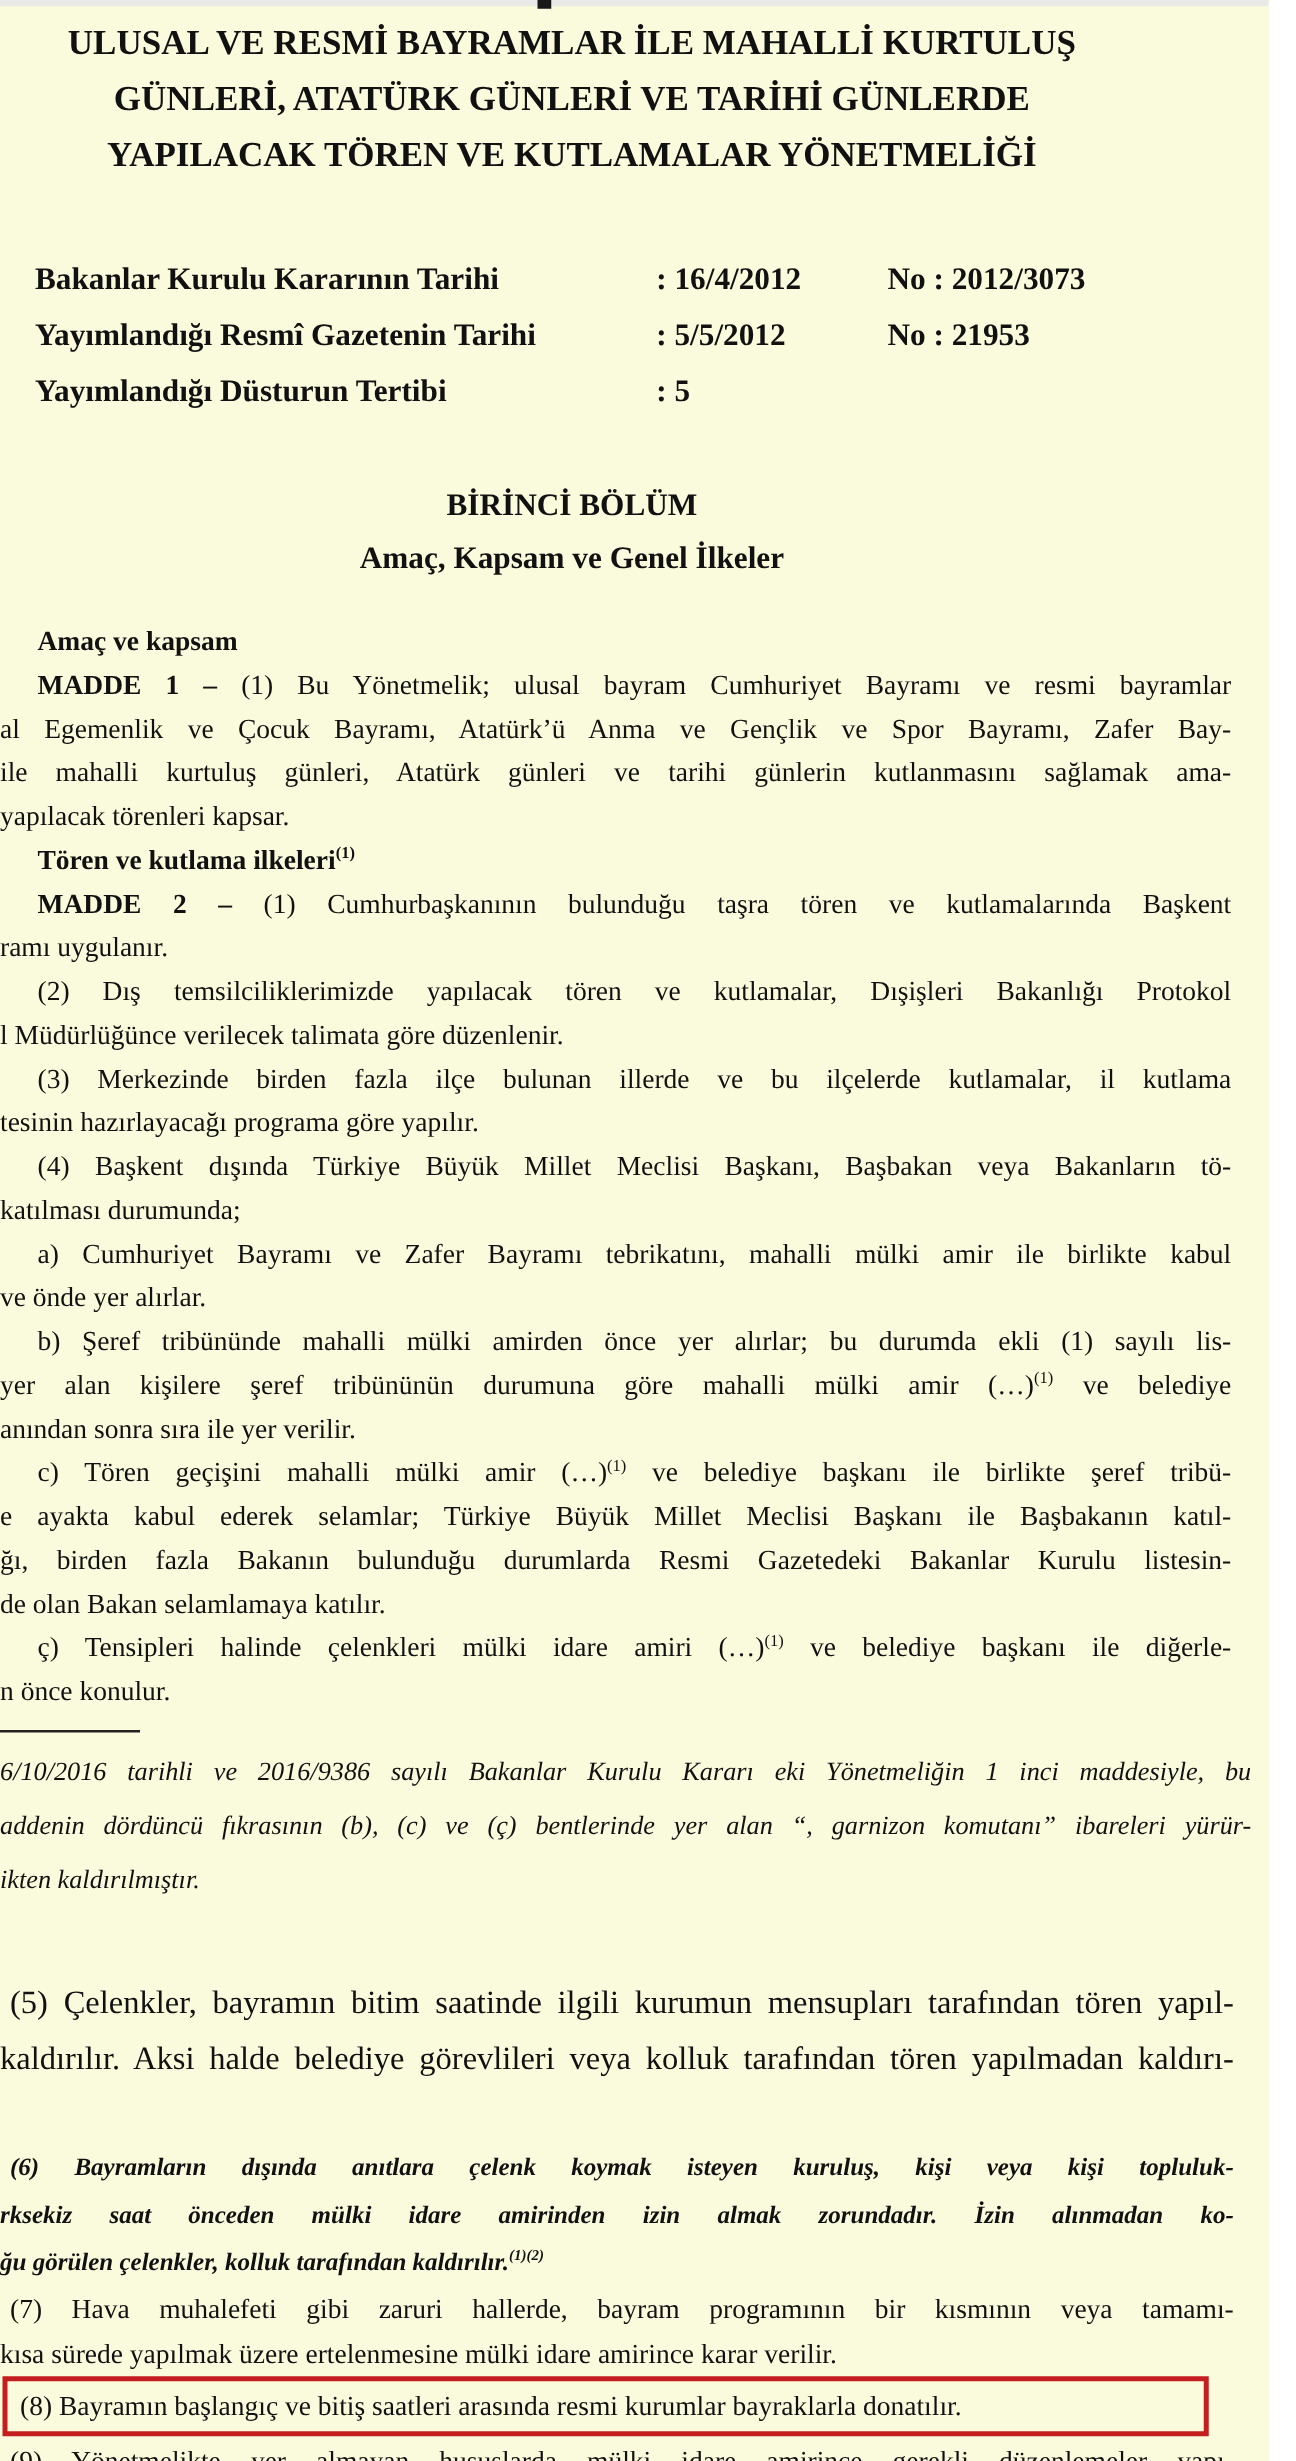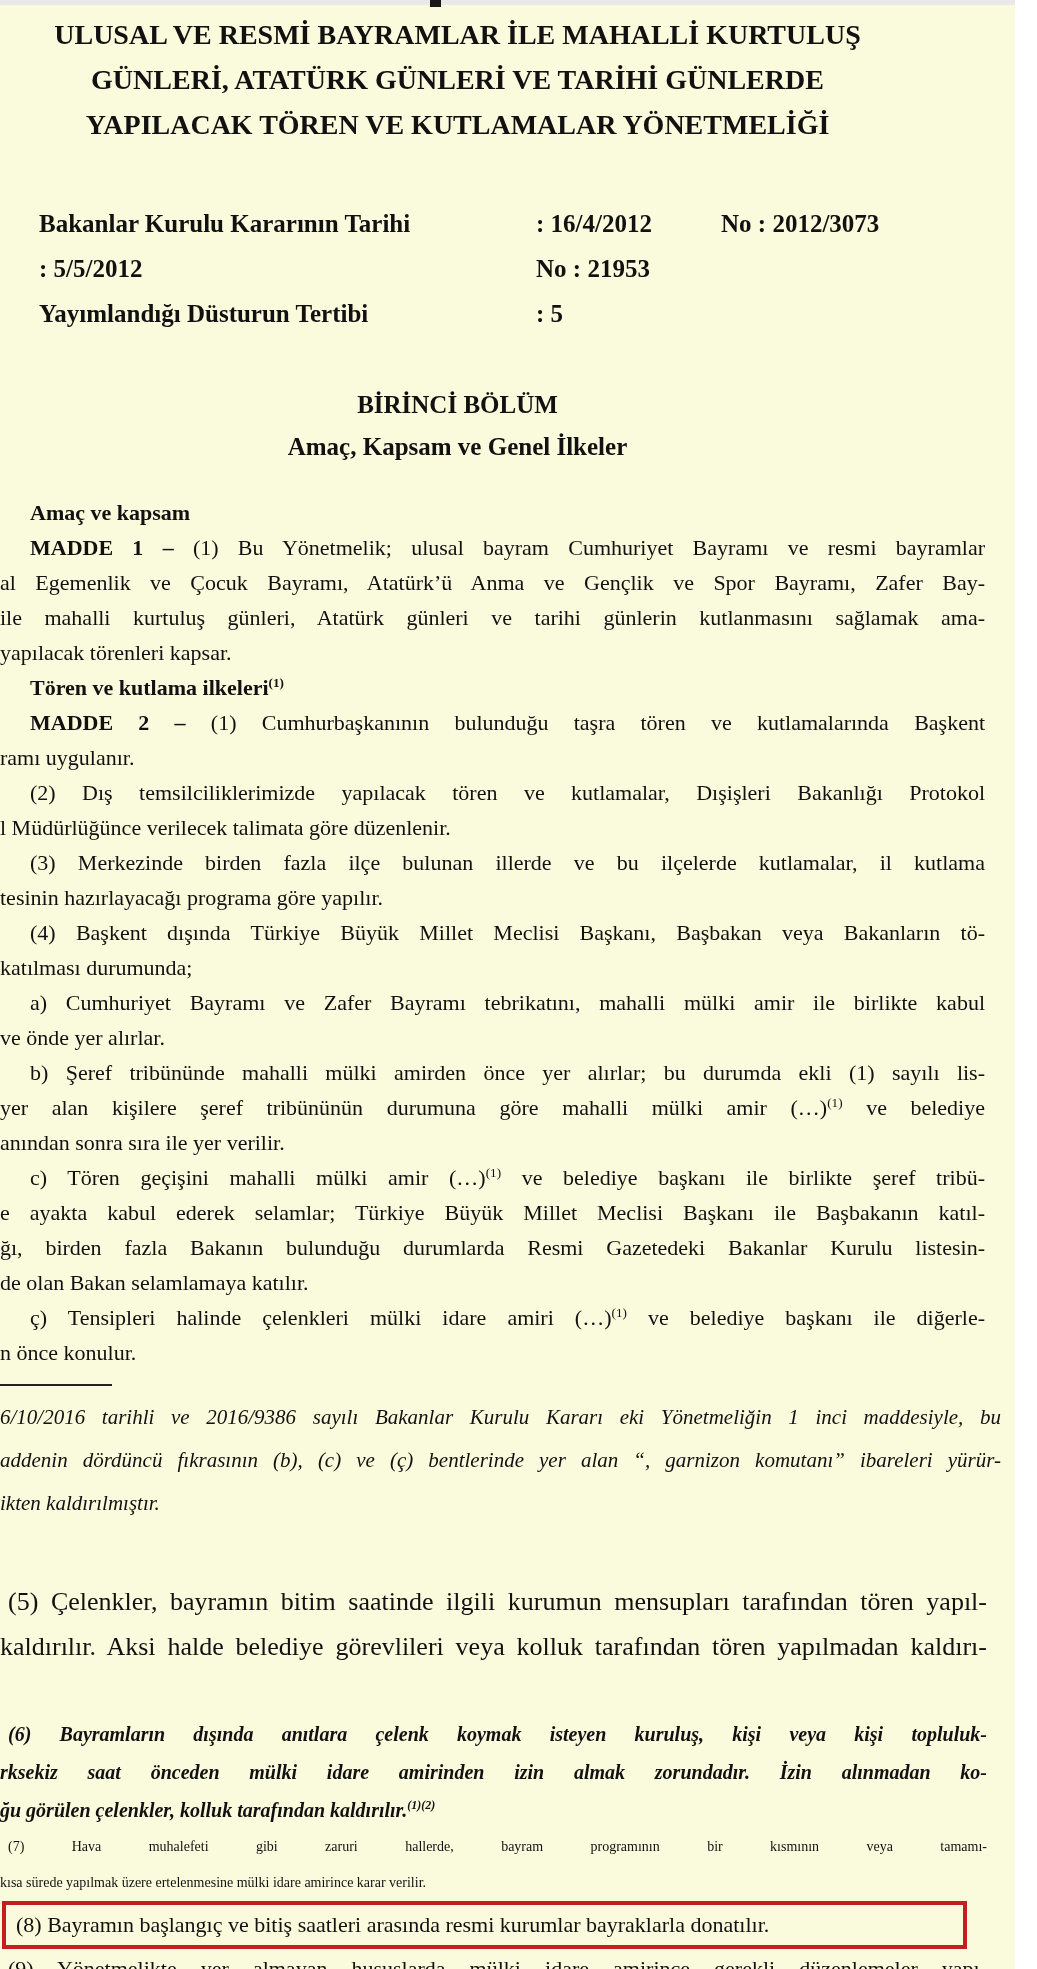--- a/index.html
+++ b/index.html
@@ -12,21 +12,21 @@
     font-family: Liberation Serif, serif;
     color: #111111;
   }
   .top-strip { height: 5px; background: #e9e9e7; }
   .stray-mark { position: absolute; left: 430px; top: 0; width: 11px; height: 7px; background: #181818; }
 
   .title { margin-top: 7px; margin-right: 100px; text-align: center; font-weight: bold; font-size: 28px; line-height: 45px; white-space: nowrap; }
 
   .meta { margin-top: 54px; padding-left: 28px; font-weight: bold; font-size: 25px; }
   .meta-row { display: grid; grid-template-columns: 497px 185px auto; line-height: 45px; }
-  .meta-row > span { white-space: nowrap; margin-left: 11px; }
+  .meta-row > span { white-space: nowrap; }
 
   .chapter { margin-top: 48px; margin-right: 100px; text-align: center; font-weight: bold; font-size: 25px; }
   .chapter div { line-height: 42px; }
 
   
   .ln { text-align: justify; }
   .ln.jl { text-align-last: justify; }
   .ln.ind { text-indent: 30px; }
   .ln.sm { text-indent: 8px; }
   .b { font-weight: bold; }
@@ -39,21 +39,21 @@
 
   #footnote-lines { margin-top: 10px; font-size: 21px; font-style: italic; padding-right: 14px; }
   #footnote-lines .ln { line-height: 43px; }
 
   #para5 { margin-top: 54px; font-size: 26px; padding-right: 28px; }
   #para5 .ln { line-height: 45px; }
 
   #para6 { margin-top: 46px; font-size: 20px; font-weight: bold; font-style: italic; padding-right: 28px; }
   #para6 .ln { line-height: 38px; }
 
-  #para7 { font-size: 14px; padding-right: 28px; }
+  #para7 { font-size: 22px; padding-right: 28px; }
   #para7 .ln { line-height: 36px; }
 
   .red-box { margin: 0 48px 0 2px; border: 4px solid #c41e1e; }
   #para8 { font-size: 22px; padding: 1px 10px; }
   #para8 .ln { line-height: 38px; }
 
   #para9 { margin-top: 2px; font-size: 22px; padding-right: 28px; }
   #para9 .ln { line-height: 36px; }
 
   .scroll-thumb {
@@ -79,20 +79,21 @@
     <div>YAPILACAK TÖREN VE KUTLAMALAR YÖNETMELİĞİ</div>
   </header>
 
   <section class="meta">
     <div class="meta-row">
       <span>Bakanlar Kurulu Kararının Tarihi</span>
       <span>: 16/4/2012</span>
       <span>No : 2012/3073</span>
     </div>
     <div class="meta-row">
+      <span>Yayımlandığı Resmî Gazetenin Tarihi</span>
       <span>: 5/5/2012</span>
       <span>No : 21953</span>
     </div>
     <div class="meta-row">
       <span>Yayımlandığı Düsturun Tertibi</span>
       <span>: 5</span>
       <span></span>
     </div>
   </section>
 

